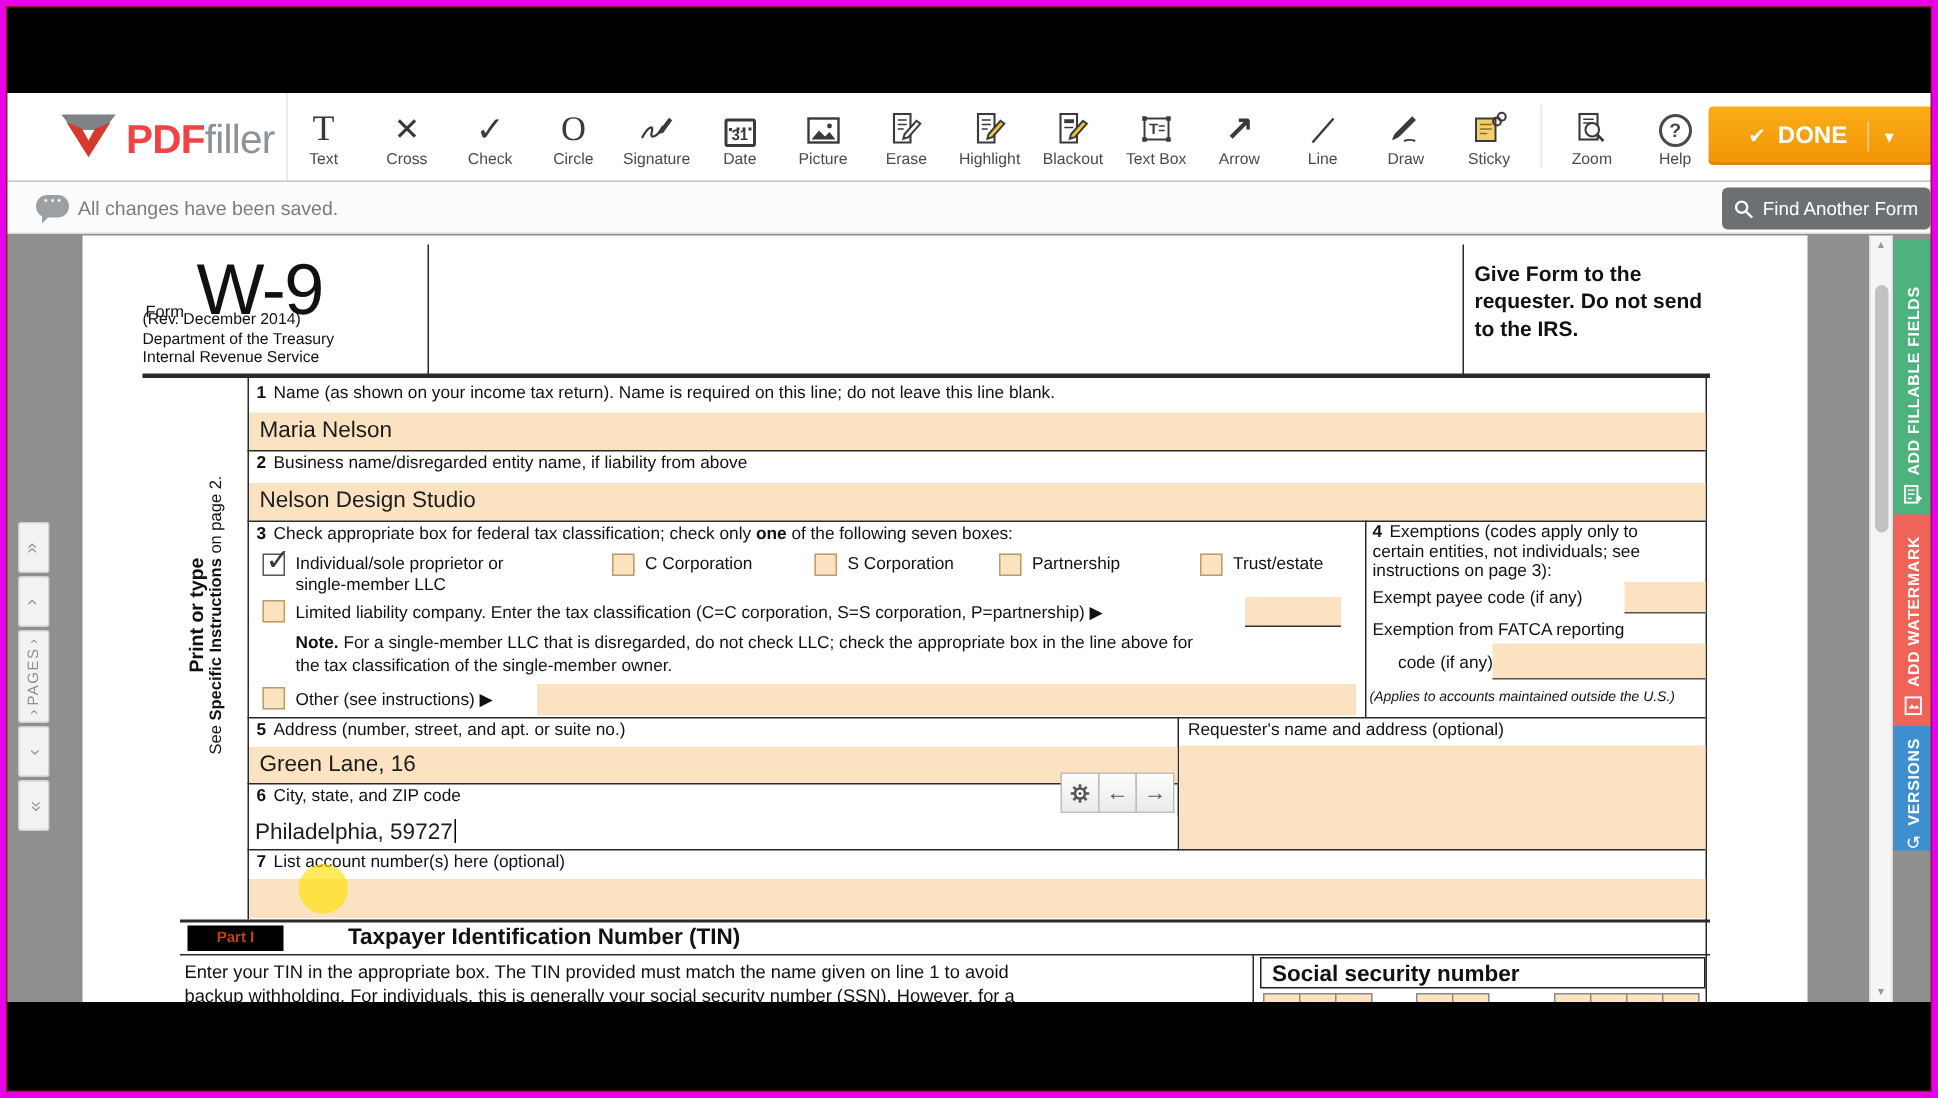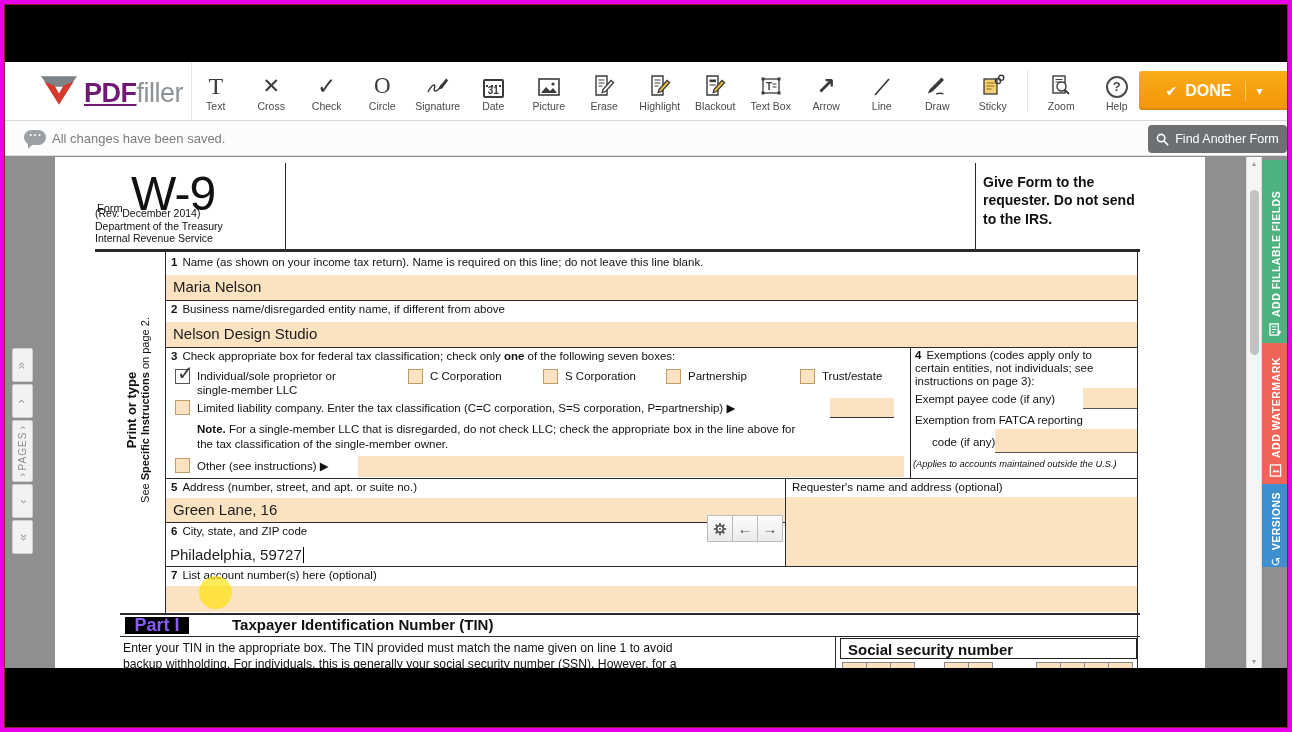--- a/index.html
+++ b/index.html
@@ -7,21 +7,21 @@
   body { font-family:"Liberation Sans","DejaVu Sans",sans-serif; position:relative; overflow:hidden; }
   .abs { position:absolute; }
   .screen { position:absolute; inset:0; background:#000; }
   .frame { position:absolute; inset:0; border:4px solid #e800e8; z-index:60; pointer-events:none; }
   .frame-inner { position:absolute; inset:4px; border:1px solid #8b2035; z-index:61; pointer-events:none; }
 
   
   .toolbar { position:absolute; left:4px; right:4px; top:62px; height:59px; background:#fff; border-bottom:1px solid #d8d8d8; z-index:5; }
   .logo { position:absolute; left:36px; top:13px; display:flex; align-items:center; gap:6px; }
   .logo-text { font-size:27px; letter-spacing:-0.5px; }
-  .logo-pdf { color:#701a75; font-weight:bold;text-decoration:underline; }
+  .logo-pdf { color:#ef4444; font-weight:bold; }
   .logo-filler { color:#8d9296; }
   .logo-sep { position:absolute; left:187px; top:0; width:1px; height:58px; background:#e6e6e6; }
   .tools { position:absolute; left:184px; top:0; height:58px; display:flex; align-items:center; }
   .tool { flex:0 0 55.5px; display:flex; flex-direction:column; align-items:center; gap:2px; cursor:pointer; }
   .ticon { height:27px; display:flex; align-items:flex-end; justify-content:center; color:#3a3a3a; }
   .tlabel { font-size:10.5px; color:#4a4a4a; }
   .g-serif { font-family:"Liberation Serif","DejaVu Serif",serif; }
   .g-text { font-size:24px; line-height:24px; }
   .g-cross { font-size:21px; line-height:23px; }
   .g-check { font-size:23px; line-height:24px; font-weight:bold; }
@@ -77,21 +77,21 @@
   .cblabel { position:absolute; font-size:11.5px; white-space:nowrap; }
   .smalllabel { position:absolute; font-size:11.5px; white-space:nowrap; }
   .caret { display:inline-block; width:1.5px; height:16px; background:#000; margin-left:1px; vertical-align:-3px; }
   .mini { position:absolute; display:flex; z-index:6; }
   .mbtn { width:26px; height:27px; background:linear-gradient(#fdfdfd,#eaeaea); border:1px solid #bdbdbd; margin-left:-1px; display:flex; align-items:center; justify-content:center; color:#555; font-size:15px; cursor:pointer; }
   .ydot { position:absolute; width:33px; height:33px; border-radius:50%; background:rgba(255,225,0,0.65); z-index:7; }
   .sidelabel { position:absolute; left:55px; top:96px; width:54px; height:314px; }
   .sidelabel .rot { position:absolute; left:50%; top:50%; transform:translate(-50%,-50%) rotate(-90deg); white-space:nowrap; text-align:center; }
   .side1 { font-size:13px; font-weight:bold; }
   .side2 { font-size:11px; }
-  .partbox { position:absolute; background:#000; color:#8b5cf6; font-weight:bold; font-size:18px; display:flex; align-items:center; justify-content:center; }
+  .partbox { position:absolute; background:#000; color:#c2410c; font-weight:bold; font-size:10px; display:flex; align-items:center; justify-content:center; }
   .scell { width:25px; height:18px; background:#fbe3c1; border:1px solid #8a8a8a; margin-left:-1px; }
   .sgroup { position:absolute; display:flex; }
 </style>
 </head>
 <body>
 
 <div class="screen">
 
   <div class="black-top"></div>
   <div class="black-bottom"></div>
@@ -345,21 +345,21 @@
     </div>
 
     <div class="vline" style="left:110px;top:95px;height:361px;"></div>
     <div class="vline" style="left:1082px;top:95px;height:416px;"></div>
 
     <div class="flabel" style="left:116px;top:99px;"><b>1</b><span>Name (as shown on your income tax return). Name is required on this line; do not leave this line blank.</span></div>
     <div class="prow" style="left:111px;top:118px;width:971px;height:25px;"></div>
     <div class="val" style="left:118px;top:121px;">Maria Nelson</div>
     <div class="hline" style="left:110px;top:143px;width:972px;"></div>
 
-    <div class="flabel" style="left:116px;top:146px;"><b>2</b><span>Business name/disregarded entity name, if different from above</span></div>
+    <div class="flabel" style="left:116px;top:146px;"><b>2</b><span>Business name/disregarded entity name, if liability from above</span></div>
     <div class="prow" style="left:111px;top:165px;width:971px;height:25px;"></div>
     <div class="val" style="left:118px;top:168px;">Nelson Design Studio</div>
     <div class="hline" style="left:110px;top:190px;width:972px;"></div>
 
     <div class="flabel" style="left:116px;top:193px;"><b>3</b><span>Check appropriate box for federal tax classification; check only </span><b style="margin:0;">one</b><span> of the following seven boxes:</span></div>
 
     <div class="cb checked" style="left:120px;top:212px;">
         <span class="ckmark">✓</span>
       </div>
     <div class="cblabel" style="left:142px;top:213px;">Individual/sole proprietor or</div>

